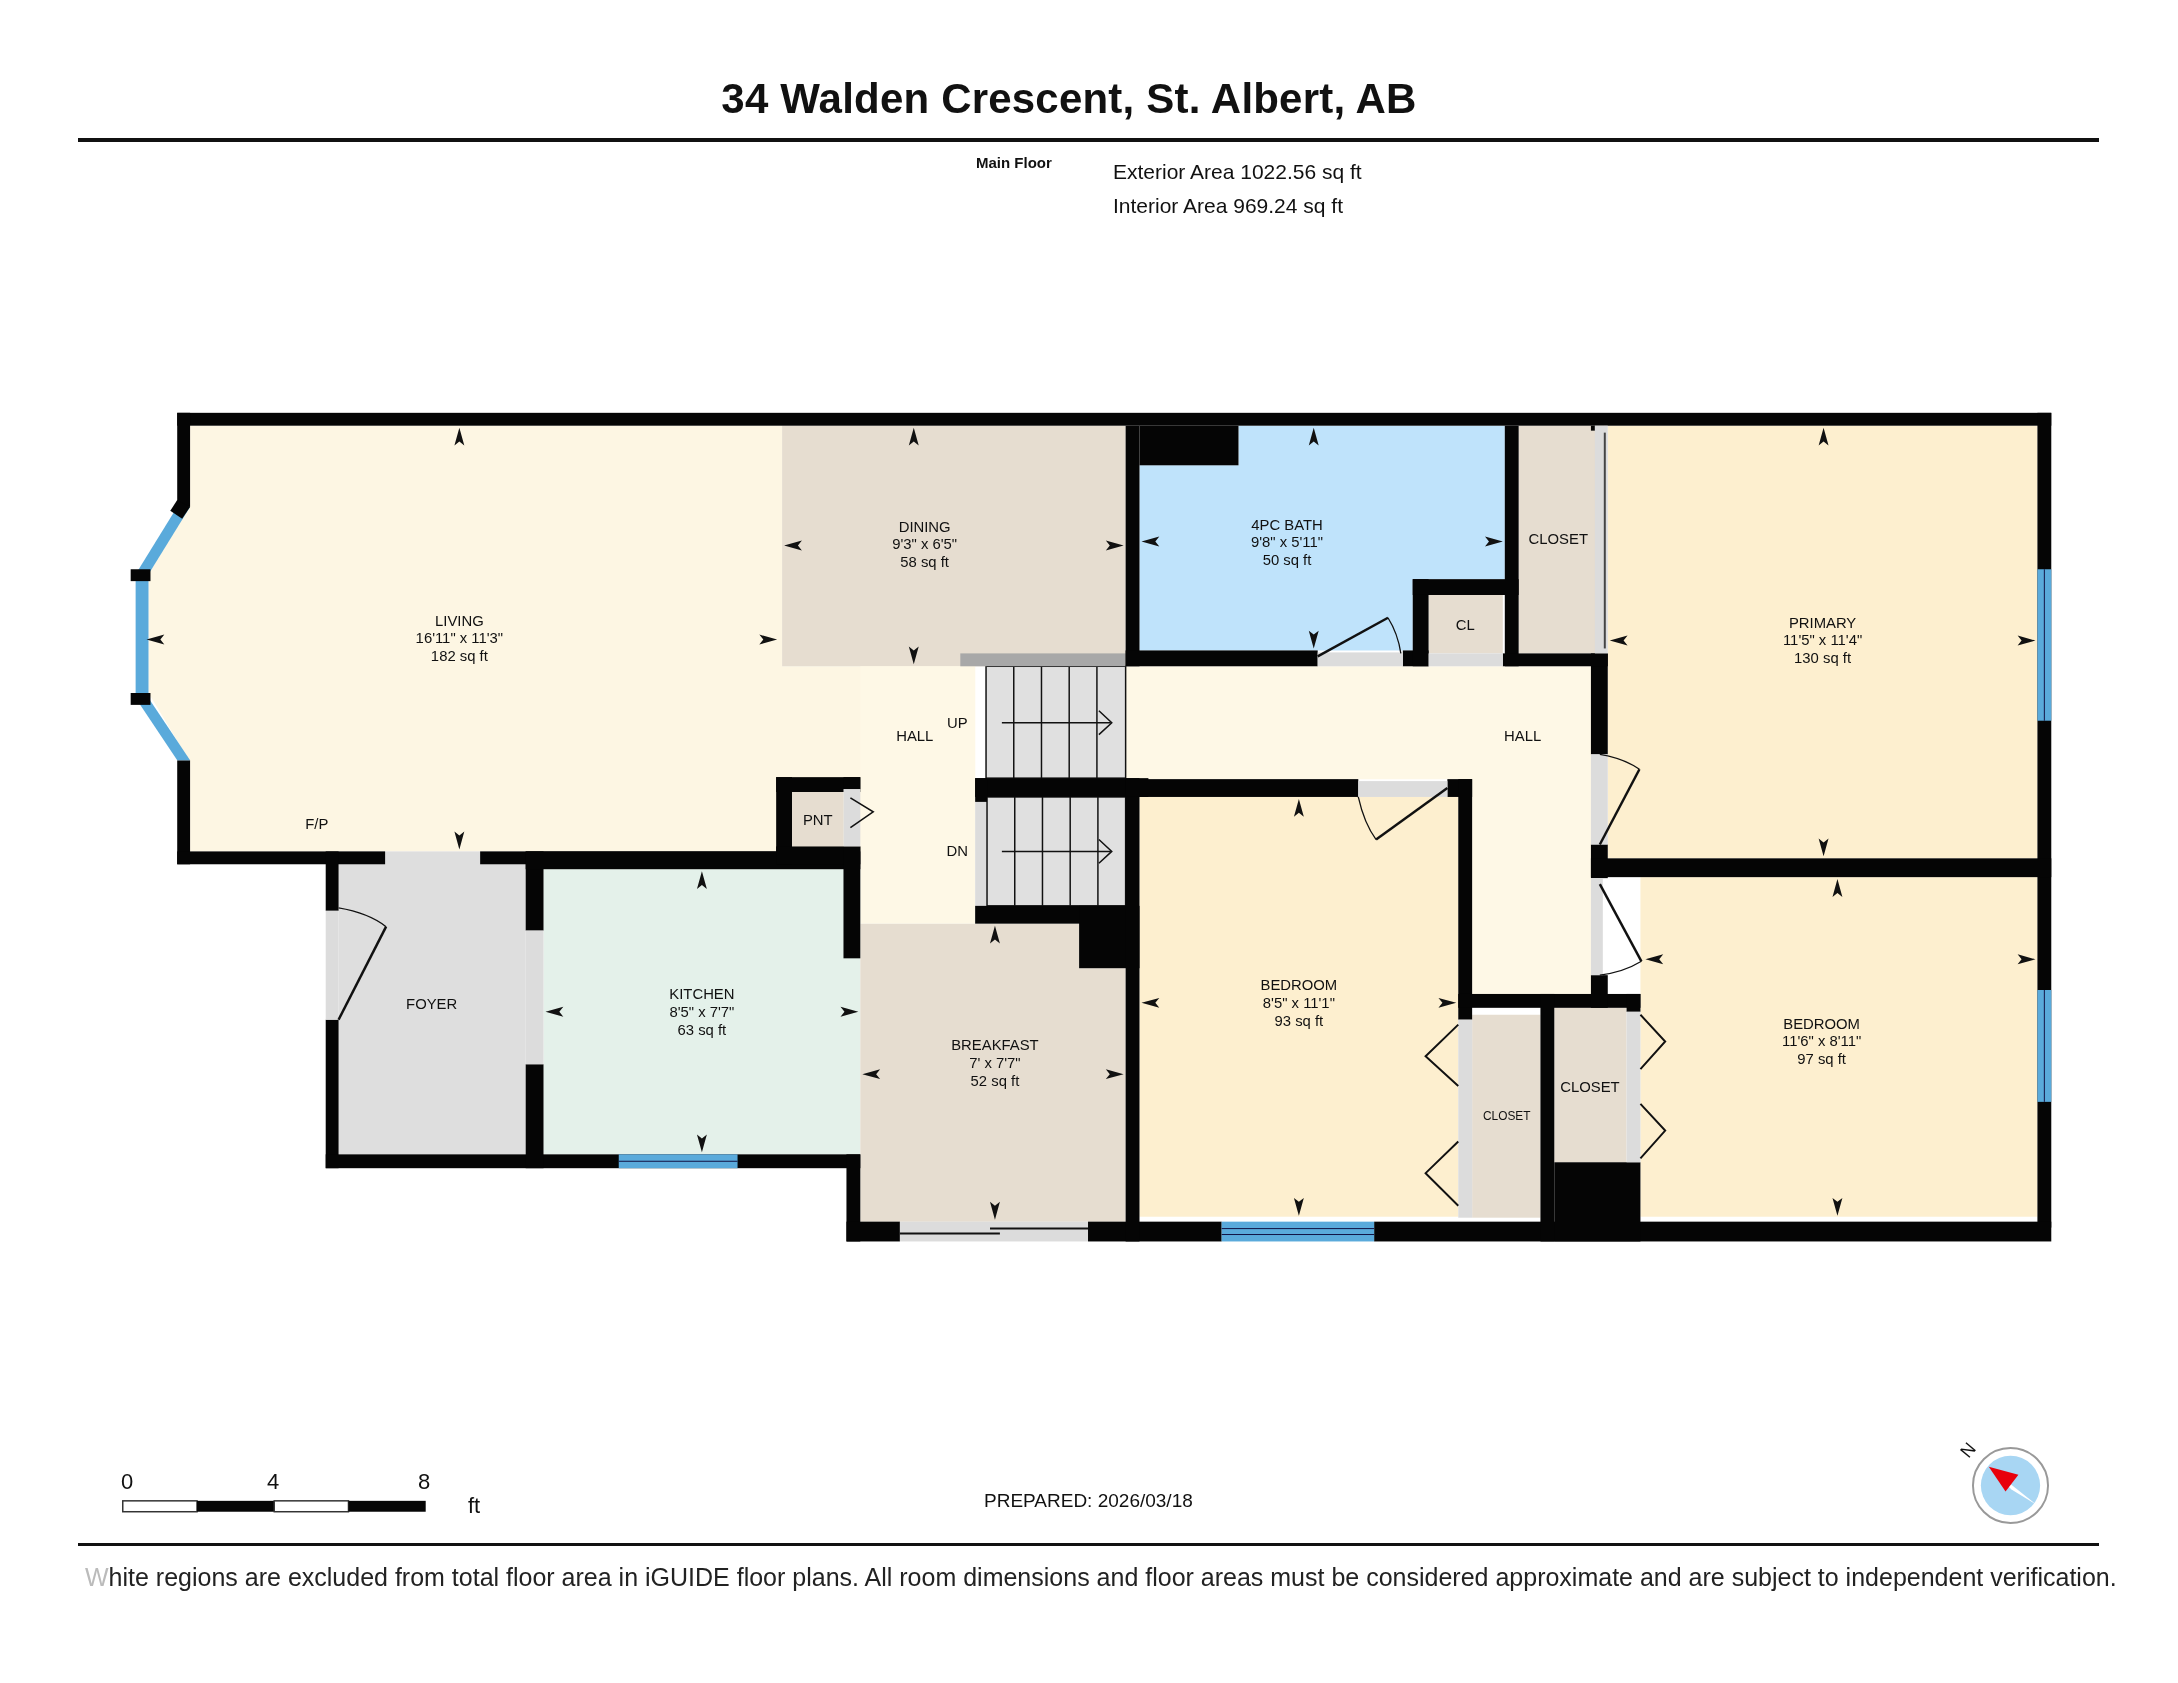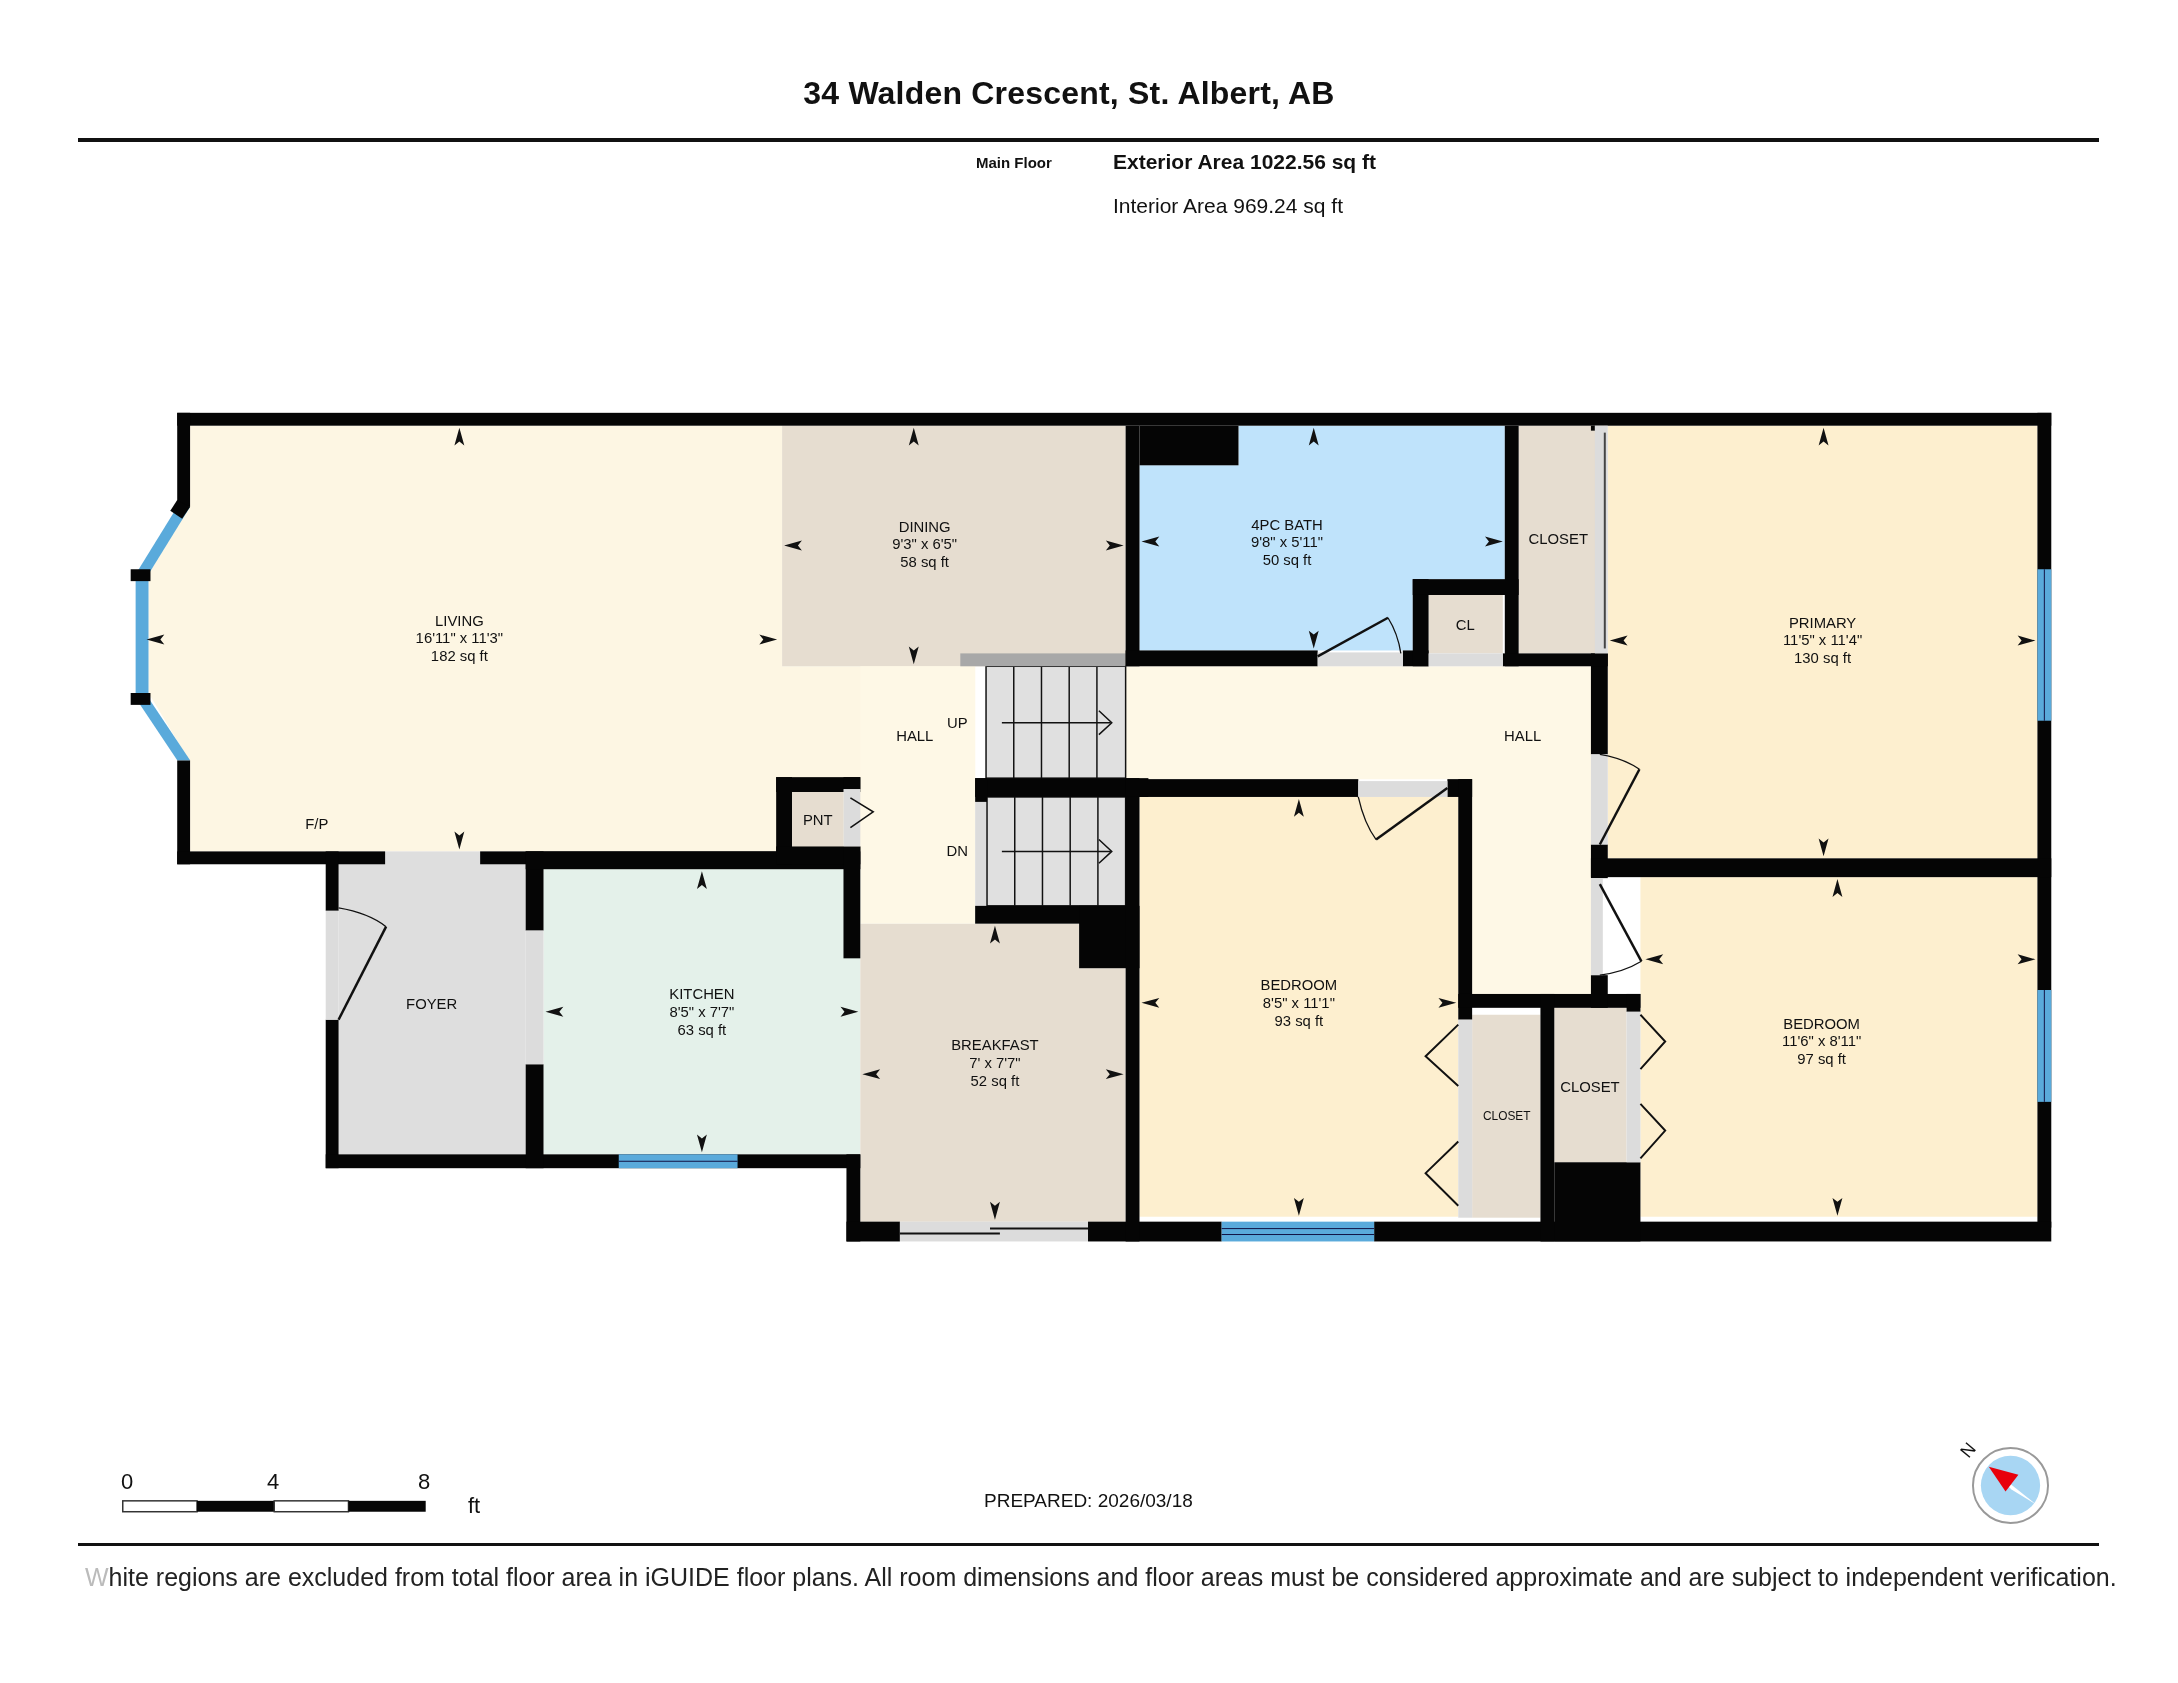--- a/index.html
+++ b/index.html
@@ -1,23 +1,23 @@
 <!DOCTYPE html>
 <html><head>
 <meta charset="utf-8">
 <style>
   html, body { margin:0; padding:0; background:#ffffff; }
   body { width:2178px; height:1683px; position:relative; overflow:hidden; font-family:"Liberation Sans", sans-serif; color:#111; }
-  .title { position:absolute; left:0; width:2138px; top:75px; text-align:center; font-size:32px; font-weight:bold; letter-spacing:0.2px; }
+  .title { position:absolute; left:0; width:2138px; top:75px; text-align:center; font-size:42px; font-weight:bold; letter-spacing:0.2px; }
   .rule { position:absolute; left:78px; width:2021px; height:4px; background:#111; }
   .rule.top { top:138px; }
   .rule.bottom { top:1543px; height:3px; }
   .floor-label { position:absolute; left:976px; top:154px; font-size:15px; font-weight:bold; }
   .area-line { position:absolute; left:1113px; font-size:21px; }
-  .area-line.ext { top:150px;font-weight:bold; }
+  .area-line.ext { top:160px; }
   .area-line.int { top:194px; }
   svg.plan { position:absolute; left:0; top:0; }
   .room-text { font-family:"Liberation Sans", sans-serif; font-size:15px; fill:#111; text-anchor:middle; }
   .scale-labels span { position:absolute; font-size:22px; }
   .prepared { position:absolute; left:984px; top:1490px; font-size:19px; }
   .disclaimer { position:absolute; left:85px; top:1563px; font-size:25px; color:#222; white-space:nowrap; }
   .disclaimer .w { color:#bbb; }
   .compass { position:absolute; left:1970px; top:1445px; width:81px; height:81px; }
   .compass-n { position:absolute; left:1962px; top:1440px; font-size:18px; transform:rotate(-50deg); }
 </style>

